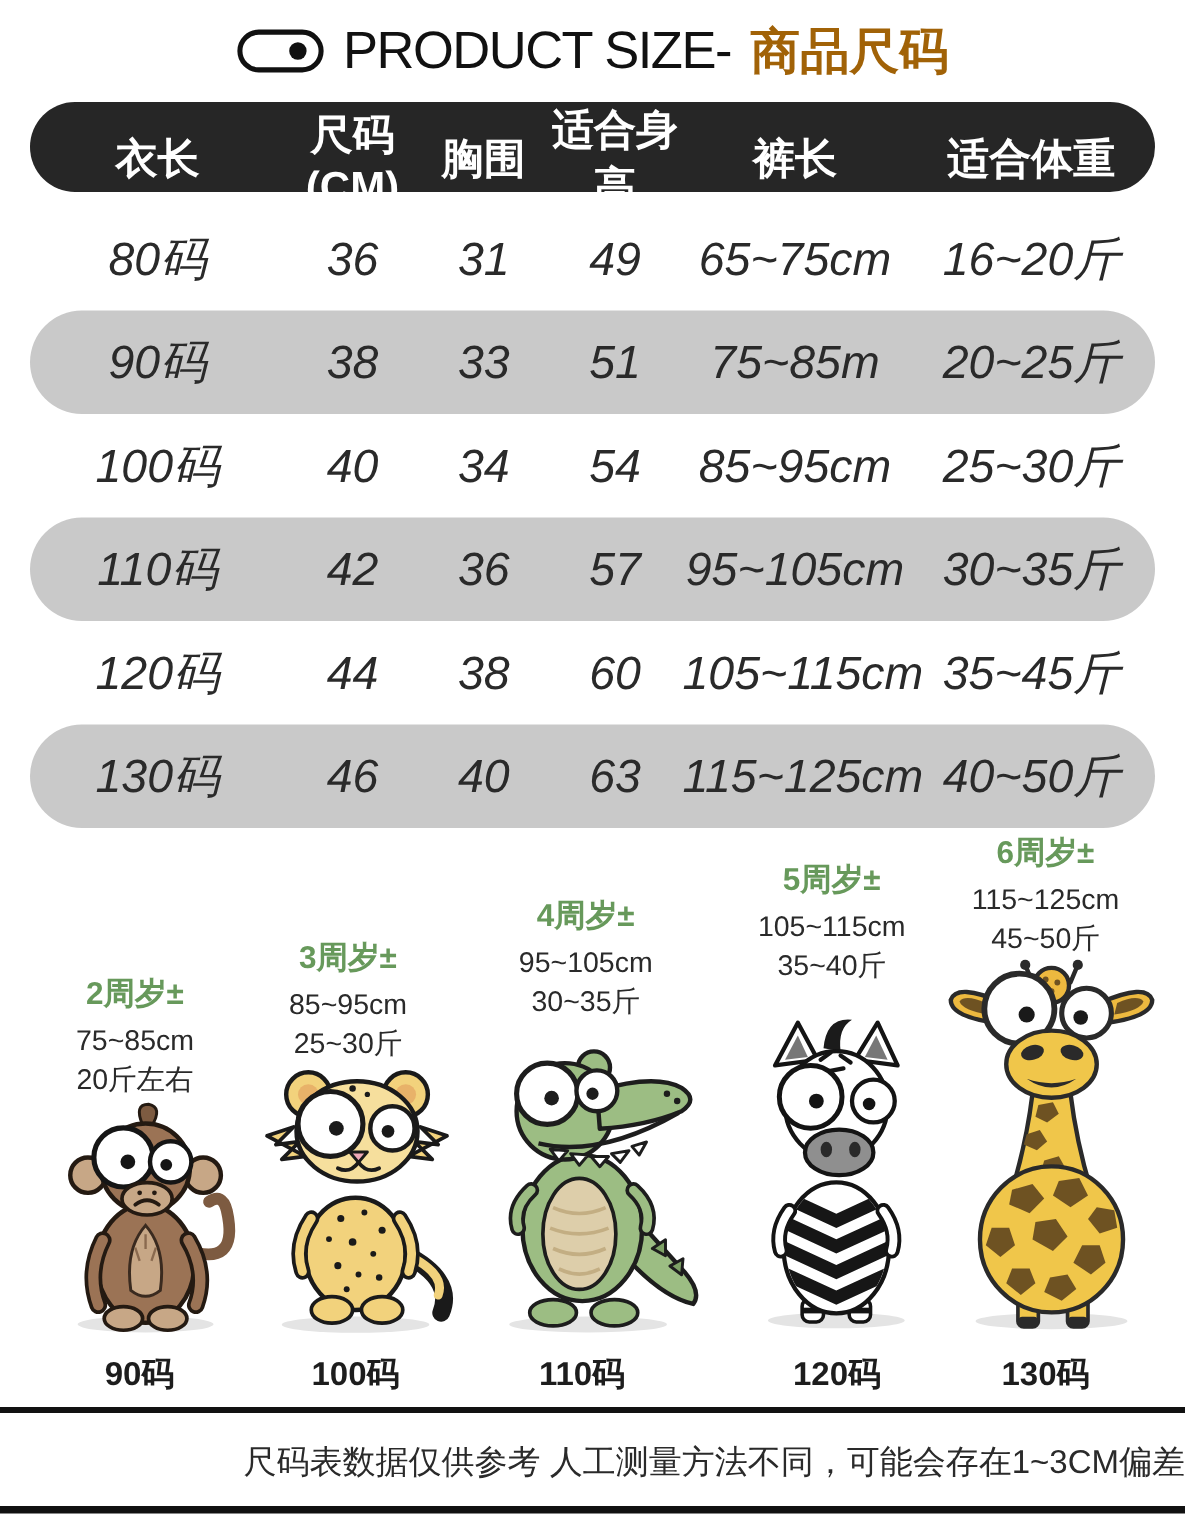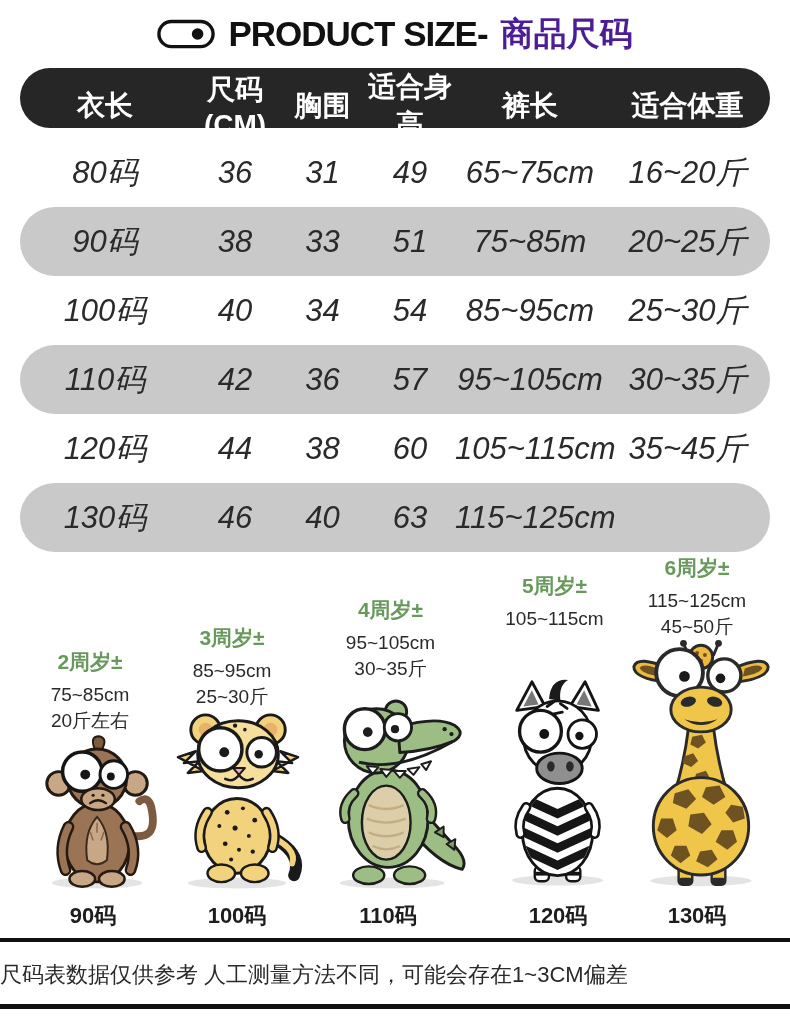--- a/index.html
+++ b/index.html
@@ -3,22 +3,22 @@
 <meta charset="utf-8">
 <style>
   html,body{margin:0;padding:0;background:#fff;}
   .page{position:relative;width:790px;height:1018px;background:#fff;overflow:hidden;
         font-family:"Liberation Sans","DejaVu Sans",sans-serif;color:#1c1c1c;}
 
   
   .title-bar{position:absolute;top:10px;left:0;width:790px;height:48px;
              display:flex;align-items:center;justify-content:center;gap:13px;}
   .toggle-icon{width:58px;height:30px;flex:0 0 auto;}
-  .title-en{font-size:35px;font-weight:700;letter-spacing:-1px;color:#111;}
-  .title-zh{font-size:33px;font-weight:900;color:#4c1d95;}
+  .title-en{font-size:35px;font-weight:400;letter-spacing:-1px;color:#111;}
+  .title-zh{font-size:33px;font-weight:900;color:#a16207;}
 
   
   .tgrid{display:grid;grid-template-columns:170px 90px 85px 90px 150px 165px;
          align-items:center;text-align:center;}
   .table-header{position:absolute;left:20px;top:68px;width:750px;height:60px;
                 background:#262626;border-radius:30px;color:#fff;
                 font-size:28px;font-weight:700;}
   .trow{position:absolute;left:20px;width:750px;height:69px;font-size:31px;color:#2a2a2a;font-style:italic;}
   .trow.alt{background:#c9c9c9;border-radius:35px;}
   .r0{top:138px}.r1{top:207px}.r2{top:276px}.r3{top:345px}.r4{top:414px}.r5{top:483px}
@@ -40,21 +40,21 @@
   .a-croc{left:322px;top:690px;width:146px;height:200px}
   .a-zebra{left:492px;top:676px;width:133px;height:213px}
   .a-giraffe{left:628px;top:638px;width:146px;height:251px}
 
   
   .sz{position:absolute;top:901px;width:100px;text-align:center;
       font-size:22px;font-weight:700;color:#1d1d1d;}
   .sz-0{left:43px}.sz-1{left:187px}.sz-2{left:338px}.sz-3{left:508px}.sz-4{left:647px}
 
   .divider-top{position:absolute;left:0;top:938px;width:790px;height:4px;background:#111;}
-  .footer-note{position:absolute;left:0;top:960px;width:790px;text-align:left;
+  .footer-note{position:absolute;left:0;top:960px;width:790px;text-align:right;
                font-size:22px;color:#2a2a2a;}
   .divider-bottom{position:absolute;left:0;top:1004px;width:790px;height:5px;background:#111;}
 </style>
 </head>
 <body>
 
 <div class="page">
 
   <div class="title-bar">
     <svg class="toggle-icon" viewBox="0 0 60 30">
@@ -113,40 +113,42 @@
     <span>60</span>
     <span>105~115cm</span>
     <span>35~45斤</span>
   </div>
   <div class="trow tgrid alt r5">
     <span>130码</span>
     <span>46</span>
     <span>40</span>
     <span>63</span>
     <span>115~125cm</span>
+    <span>40~50斤</span>
   </div>
 
   <div class="info info-0">
     <div class="age">2周岁±</div>
     <div class="ht">75~85cm</div>
     <div class="wt">20斤左右</div>
   </div>
   <div class="info info-1">
     <div class="age">3周岁±</div>
     <div class="ht">85~95cm</div>
     <div class="wt">25~30斤</div>
   </div>
   <div class="info info-2">
     <div class="age">4周岁±</div>
     <div class="ht">95~105cm</div>
     <div class="wt">30~35斤</div>
   </div>
   <div class="info info-3">
     <div class="age">5周岁±</div>
     <div class="ht">105~115cm</div>
+    <div class="wt">35~40斤</div>
   </div>
   <div class="info info-4">
     <div class="age">6周岁±</div>
     <div class="ht">115~125cm</div>
     <div class="wt">45~50斤</div>
   </div>
 
   <svg class="animal a-monkey" viewBox="0 0 130 160">
     <ellipse cx="62" cy="153" rx="46" ry="5.5" fill="#e4e4e4"></ellipse>
     <path d="M88 102 Q126 116 117 76 Q114 64 105 70" fill="none" stroke="#7d5b41" stroke-width="8" stroke-linecap="round"></path>

